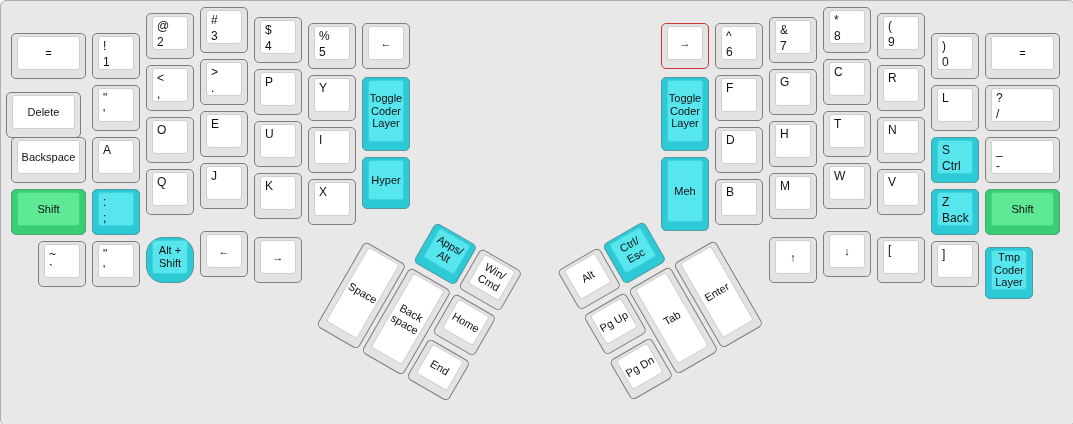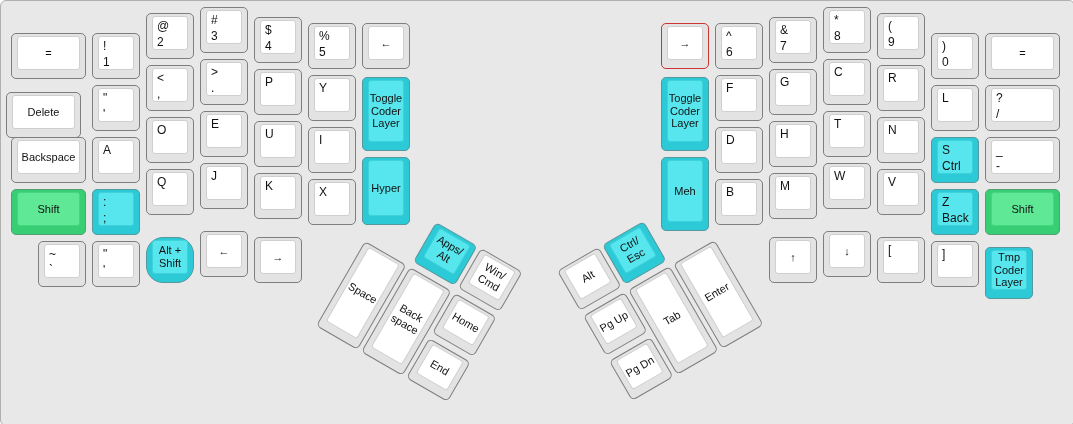--- a/index.html
+++ b/index.html
@@ -175,21 +175,21 @@
       <div class="key" style="left: 253px; top: 172px; width: 48px; height: 46px;">
         <div class="cap tl">
           <div class="legend">K</div>
         </div>
       </div>
       <div class="key" style="left: 307px; top: 178px; width: 48px; height: 46px;">
         <div class="cap tl">
           <div class="legend">X</div>
         </div>
       </div>
-      <div class="key cyan" style="left: 361px; top: 156px; width: 48px; height: 68px; padding-left: 39px;">
+      <div class="key cyan" style="left: 361px; top: 156px; width: 48px; height: 52px; padding-left: 39px;">
         <div class="cap c">
           <div class="legend">Hyper</div>
         </div>
       </div>
       <div class="key" style="left: 37px; top: 240px; width: 48px; height: 46px;">
         <div class="cap tl">
           <div class="legend">~</div>
           <div class="legend">`</div>
         </div>
       </div>

